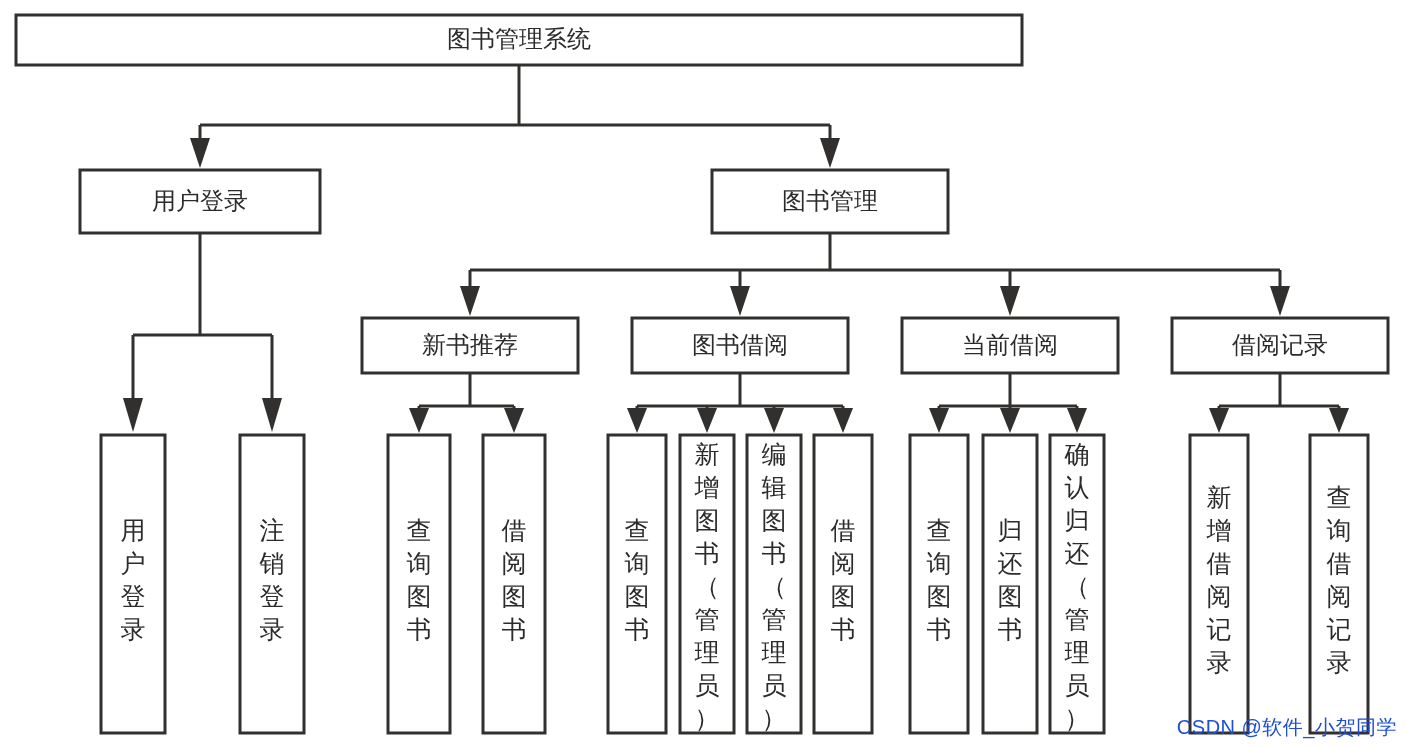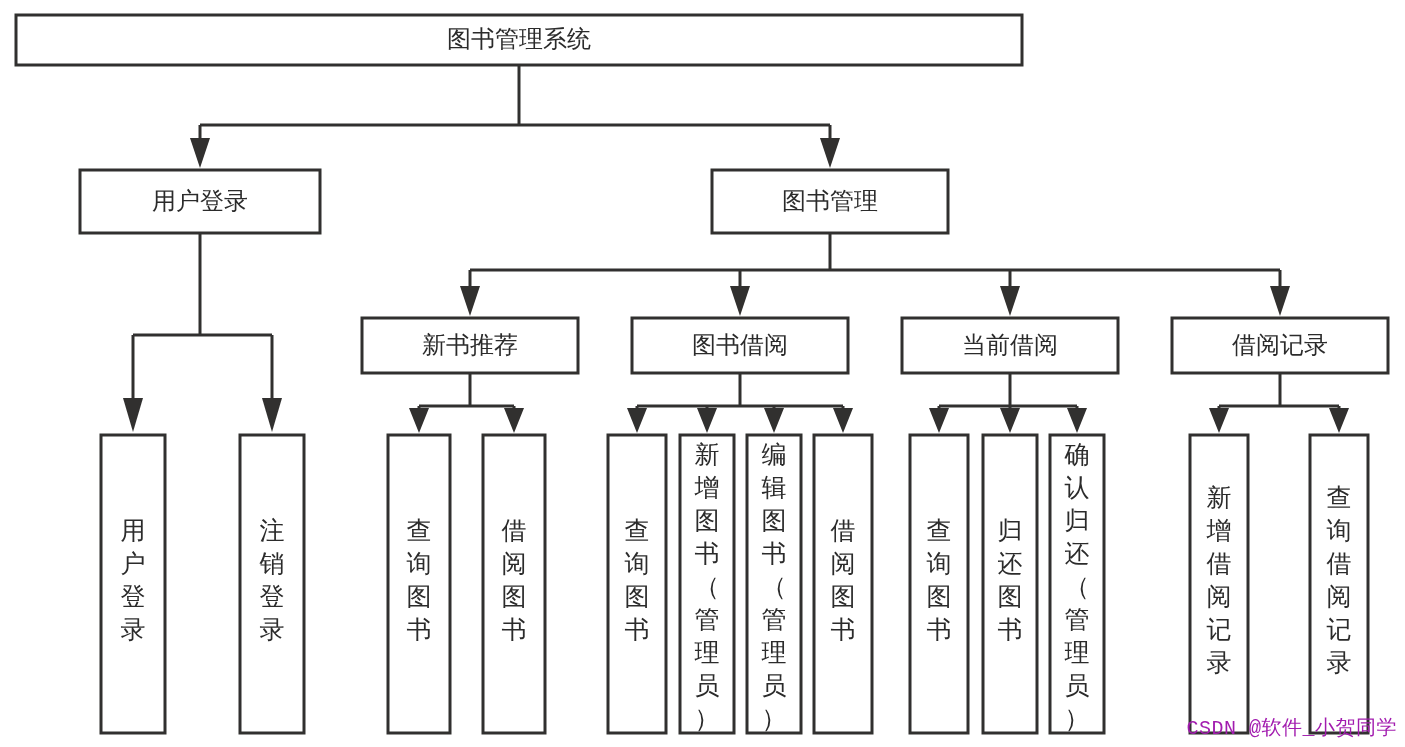--- a/index.html
+++ b/index.html
@@ -52,23 +52,23 @@
   .node-label-v {
     font-family: "Liberation Sans", "DejaVu Sans", sans-serif;
     font-size: 25px;
     fill: #2b2b2b;
     text-anchor: middle;
   }
   .watermark-text {
     position: absolute;
     right: 8px;
     bottom: 6px;
-    font-family: Liberation Mono, monospace;
+    font-family: Liberation Sans, sans-serif;
     font-size: 20px;
-    color: #a21caf;
+    color: #1d4ed8;
     letter-spacing: 0.5px;
     white-space: nowrap;
     user-select: none;
   }
 </style>
 </head>
 <body>
 
 <div id="diagram-root">
 

